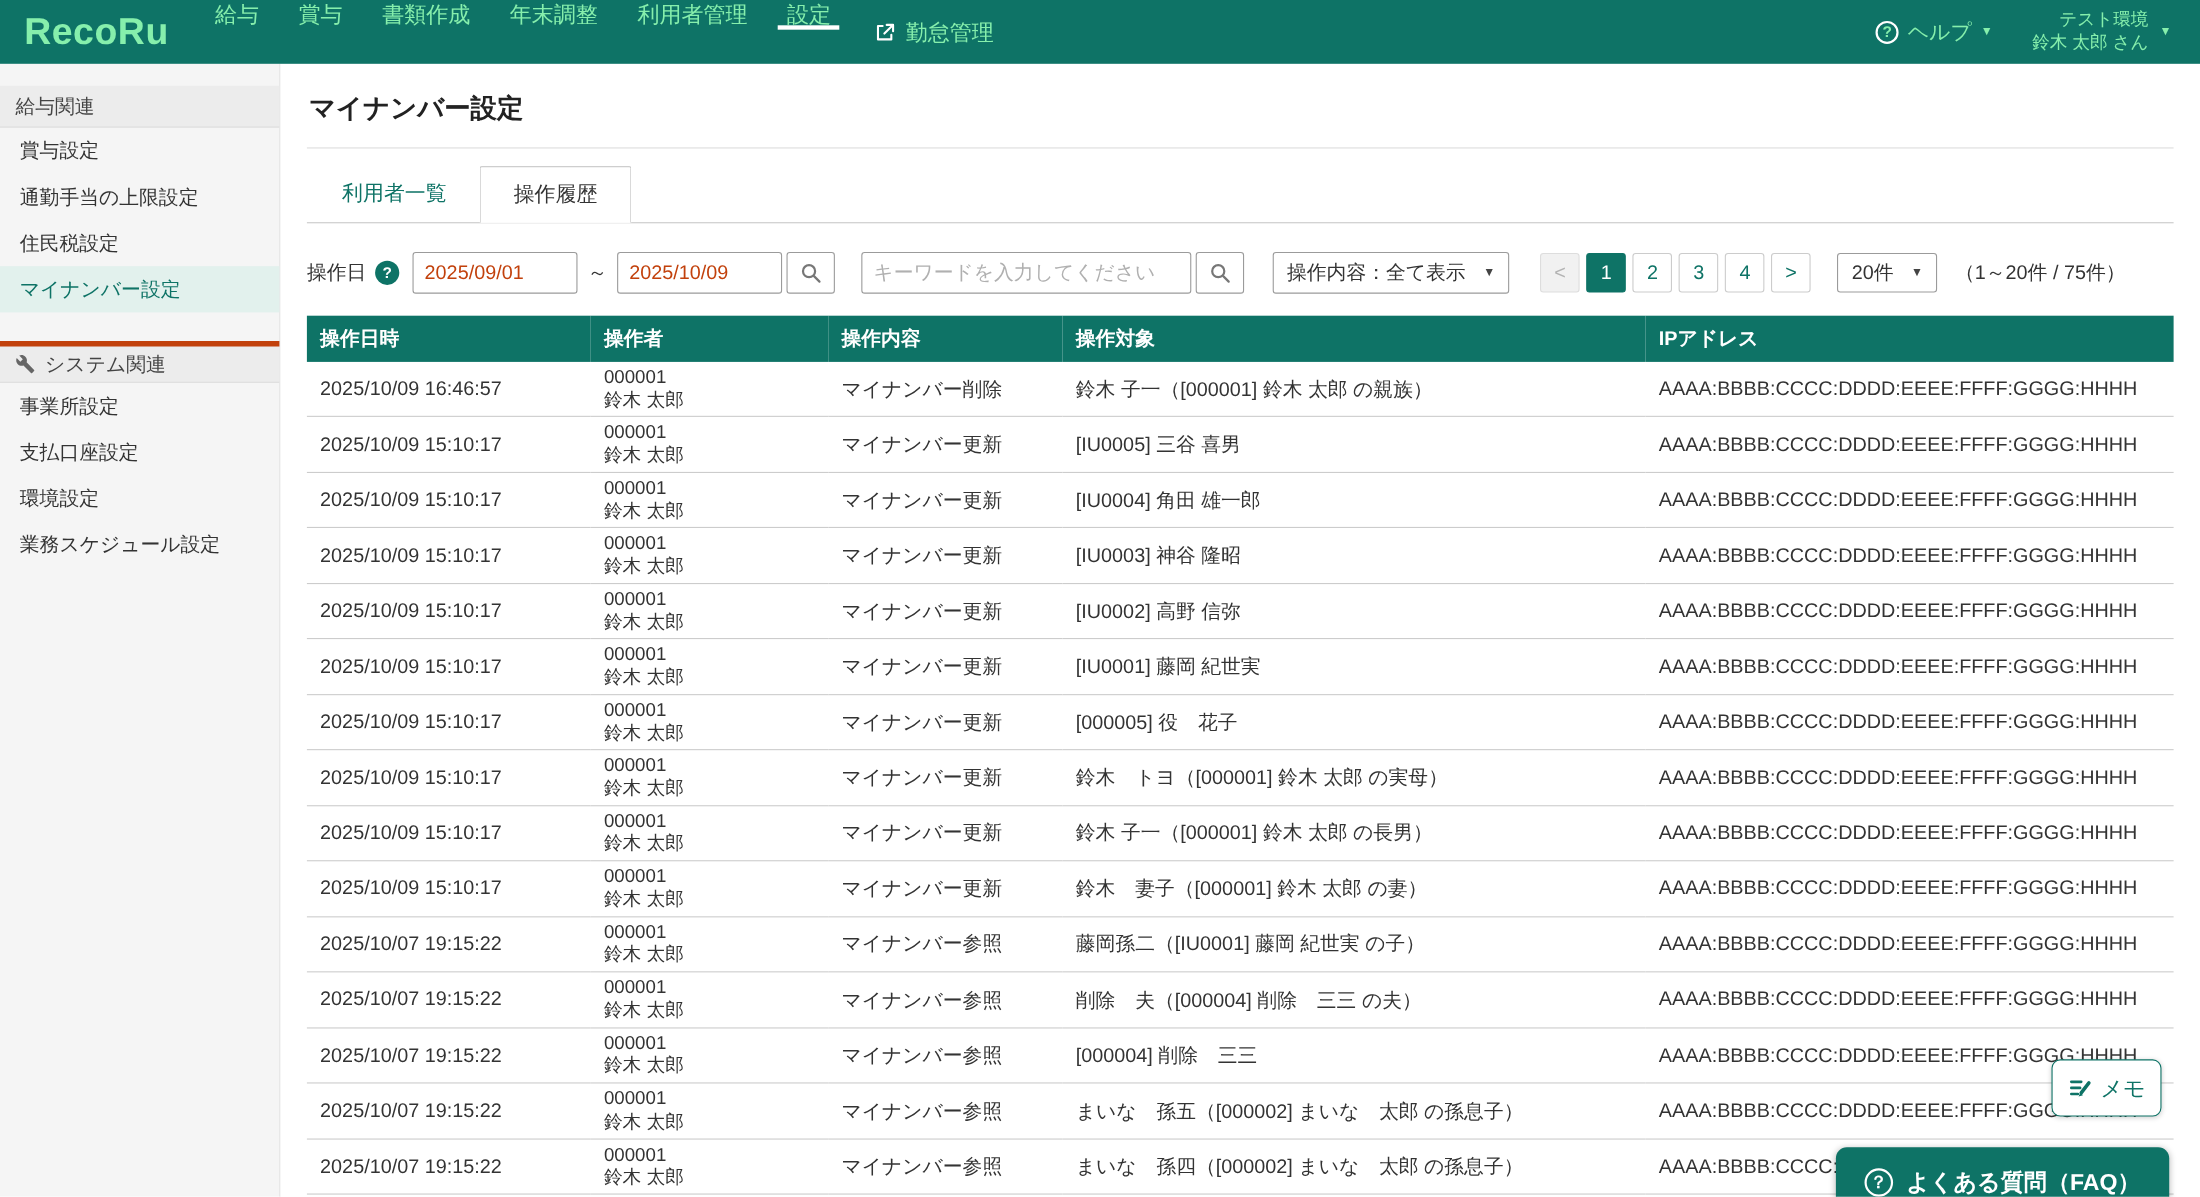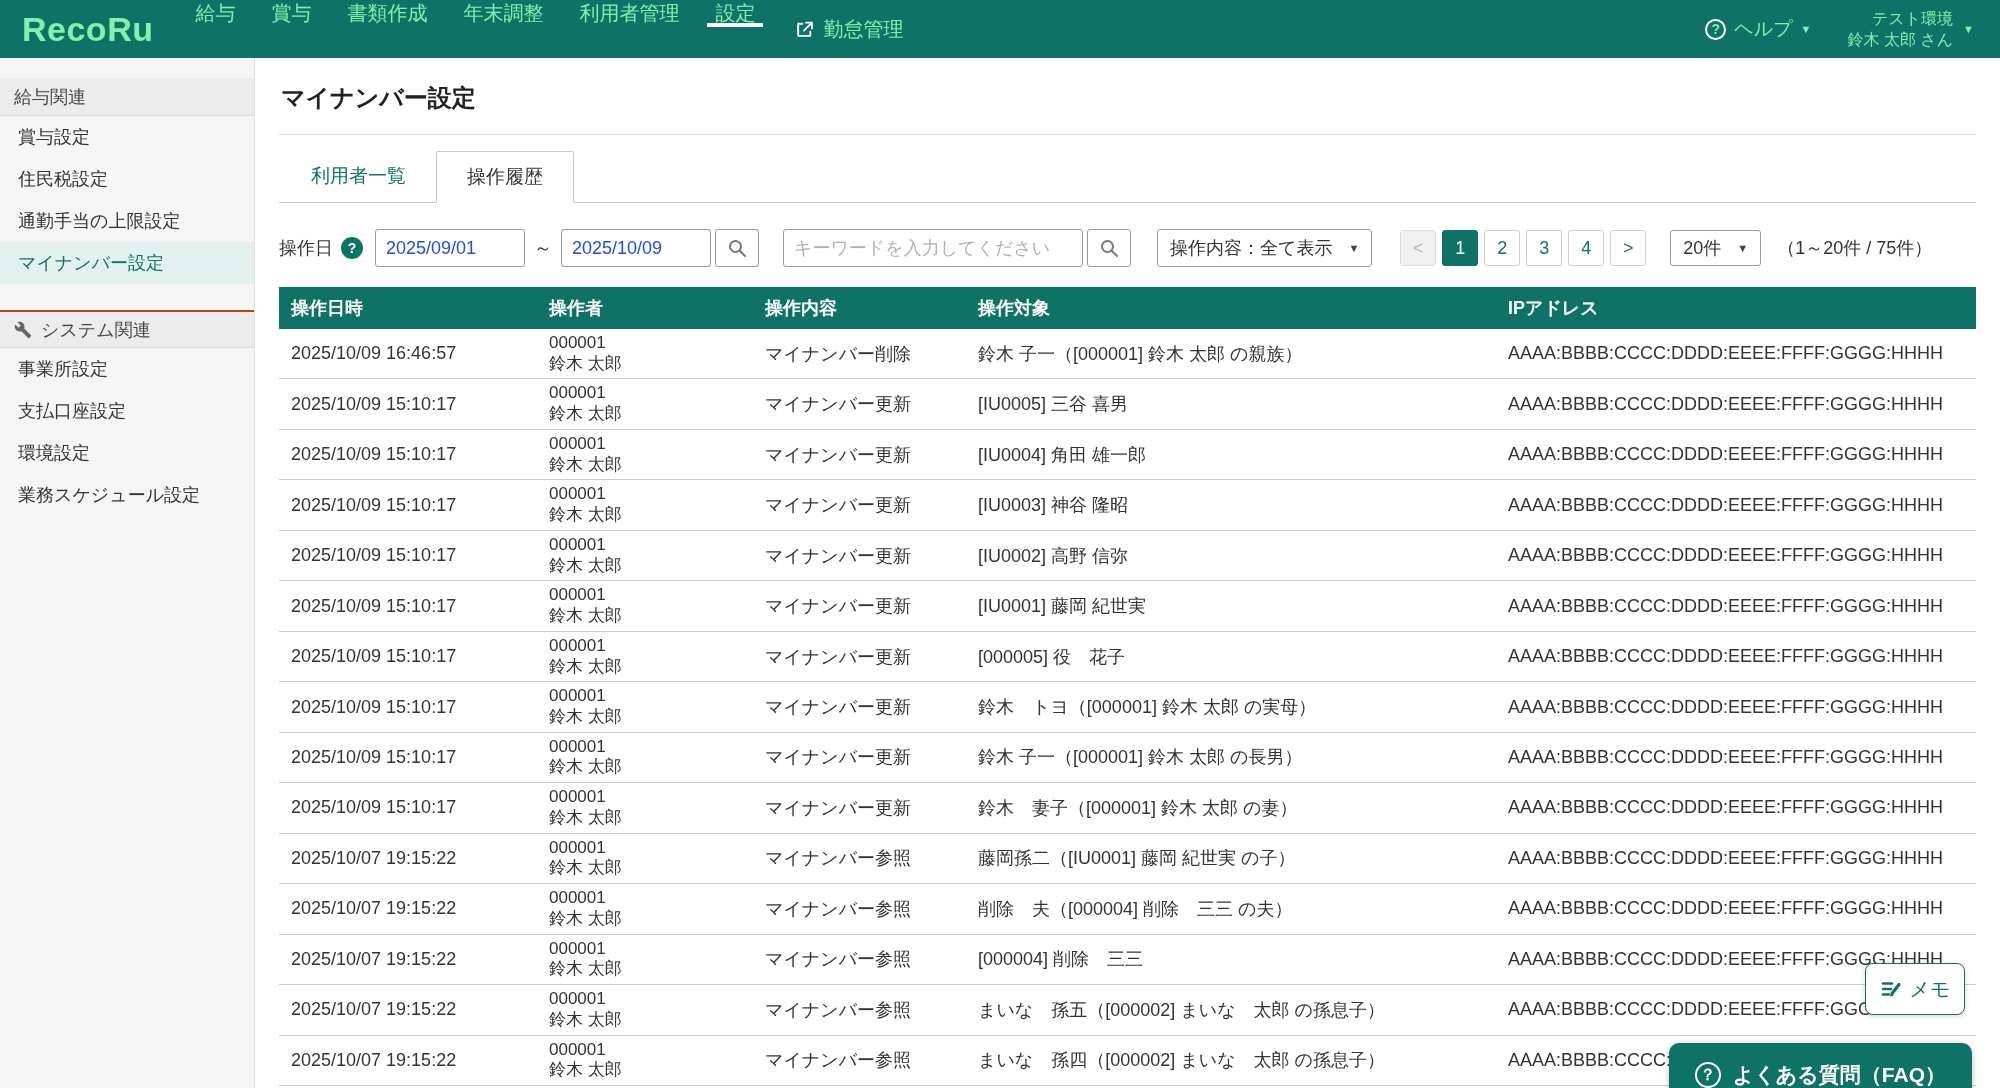--- a/index.html
+++ b/index.html
@@ -26,36 +26,36 @@
   .caret { font-size:11px; line-height:1; }
   .user-menu { display:flex; align-items:center; gap:10px; cursor:pointer; }
   .user-lines { text-align:right; font-size:16px; line-height:1.32; white-space:nowrap; }
 
   
   .sidebar { position:absolute; top:58px; left:0; bottom:0; width:255px; background:#f5f5f5; border-right:1px solid #e0e0e0; }
   .side-section-title {
     height:38px; display:flex; align-items:center; gap:9px; padding:0 14px;
     background:#ececec; border-bottom:1px solid #dcdcdc; font-size:18px; color:#444;margin-top:20px;
   }
-  .side-section-title.second { margin-top:26px; border-top:2px solid #c2410c;font-family:Liberation Serif, serif; }
+  .side-section-title.second { margin-top:26px; border-top:5px solid #c2410c;font-family:Liberation Serif, serif; }
   .side-item { height:42px; display:flex; align-items:center; padding:0 18px; font-size:18px; color:#333; cursor:pointer; white-space:nowrap; }
   .side-item.active { background:#e2f1ed; color:#0E7366; }
 
   
   .main { position:absolute; top:58px; left:255px; right:0; bottom:0; background:#fff; padding:0 24px; overflow:hidden; }
   .page-title { font-size:24px; font-weight:bold; color:#222; padding:24px 2px 20px; border-bottom:1px solid #ddd; }
   .tabs { display:flex; margin-top:16px; border-bottom:1px solid #c9c9c9; padding-left:2px; }
   .tab { padding:12px 30px; font-size:19px; color:#0E7366; cursor:pointer; white-space:nowrap; }
   .tab.active { color:#333; background:#fff; border:1px solid #c9c9c9; border-bottom:1px solid #fff; margin-bottom:-1px; border-radius:2px 2px 0 0; }
 
   
   .filterbar { margin-top:26px; display:flex; align-items:center; font-size:18px; white-space:nowrap; }
   .filter-label { display:flex; align-items:center; gap:8px; margin-right:12px; }
   .q-badge { width:22px; height:22px; background:#0E7366; color:#fff; border-radius:50%; display:inline-flex; align-items:center; justify-content:center; font-size:14px; font-weight:bold; cursor:pointer; flex:none; }
-  .input { height:38px; border:1px solid #9b9b9b; background:#fff; font-size:18px; padding:0 10px; color:#1d4ed8; font-family:inherit; border-radius:3px; outline:none; }
+  .input { height:38px; border:1px solid #9b9b9b; background:#fff; font-size:18px; padding:0 10px; color:#c2410c; font-family:inherit; border-radius:3px; outline:none; }
   .date-input { width:150px; }
   .tilde { margin:0 9px; }
   .search-btn { width:44px; height:38px; border:1px solid #9b9b9b; background:#fff; display:inline-flex; align-items:center; justify-content:center; margin-left:4px; border-radius:3px; cursor:pointer; flex:none; }
   .keyword-input { width:300px; margin-left:24px; }
   .keyword-input::placeholder { color:#b0b0b0; }
   .select { height:38px; border:1px solid #9b9b9b; border-radius:3px; background:#fff; display:inline-flex; align-items:center; padding:0 12px; gap:16px; cursor:pointer; }
   .op-select { margin-left:26px; }
   .select .caret-dark { font-size:11px; color:#444; }
   .pagination { display:flex; gap:6px; margin-left:28px; }
   .page-btn { min-width:36px; height:36px; display:inline-flex; align-items:center; justify-content:center; border:1px solid #ccc; background:#fff; color:#0E7366; font-size:18px; cursor:pointer; border-radius:3px; }
@@ -124,22 +124,22 @@
       <span class="caret">▼</span>
     </div>
   </div>
 </header>
 
 <aside class="sidebar">
   <div class="side-section-title">
     <span>給与関連</span>
   </div>
   <div class="side-item">賞与設定</div>
+  <div class="side-item">通勤手当の上限設定</div>
   <div class="side-item">住民税設定</div>
-  <div class="side-item">通勤手当の上限設定</div>
   <div class="side-item active">マイナンバー設定</div>
 
   <div class="side-section-title second">
     <span style="display:inline-flex;">
       <svg width="18" height="18" viewBox="0 0 24 24" fill="#666">
         <path d="M22.7 19l-9.1-9.1c.9-2.3.4-5-1.5-6.9-2-2-5-2.4-7.4-1.3L9 6 6 9 1.6 4.7C.4 7.1.9 10.1 2.9 12.1c1.9 1.9 4.6 2.4 6.9 1.5l9.1 9.1c.4.4 1 .4 1.4 0l2.3-2.3c.5-.4.5-1.1.1-1.4z"></path>
       </svg>
     </span>
     <span>システム関連</span>
   </div>

